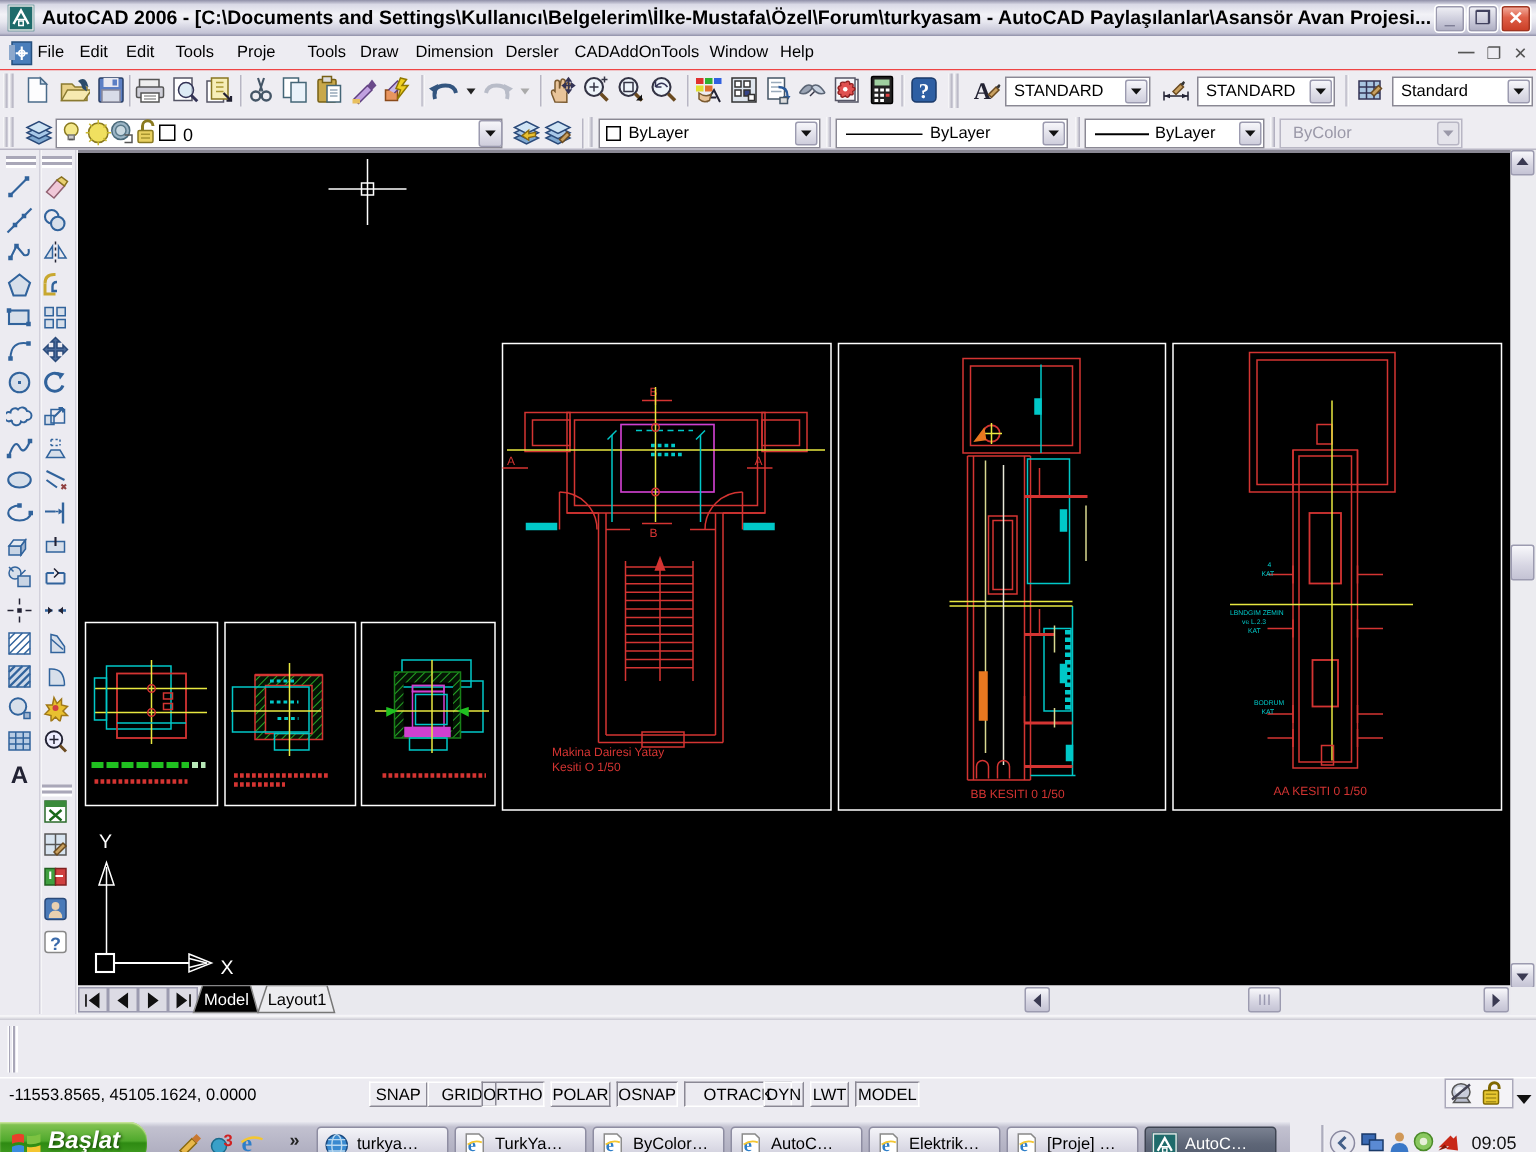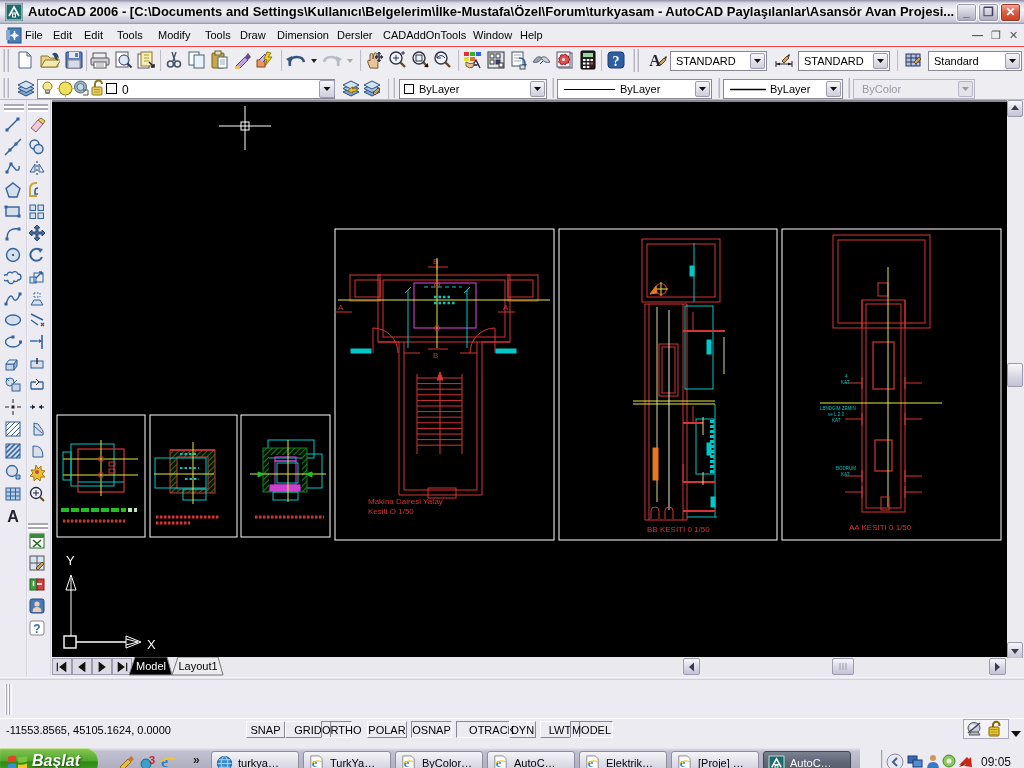--- a/index.html
+++ b/index.html
@@ -43,21 +43,21 @@
  <svg class="abs" style="left:6px;top:3px" width="18" height="17" viewBox="0 0 18 17">
         <rect x="2" y="1" width="13" height="15" fill="#4A7EBB" stroke="#26507F"></rect>
         <rect x="0" y="3" width="4" height="10" fill="#8CA8CC"></rect>
         <path d="M8.5 4 v9 M4.5 8.5 h8" stroke="#fff" stroke-width="1.4"></path>
         <circle cx="8.5" cy="8.5" r="2" fill="none" stroke="#fff"></circle>
       </svg>
  <div class="mi" style="left:25px">File</div>
       <div class="mi" style="left:53px">Edit</div>
       <div class="mi" style="left:84px">Edit</div>
       <div class="mi" style="left:117px">Tools</div>
-      <div class="mi" style="left:158px">Modify</div>
+      <div class="mi" style="left:158px">Proje</div>
       <div class="mi" style="left:205px">Tools</div>
       <div class="mi" style="left:240px">Draw</div>
       <div class="mi" style="left:277px">Dimension</div>
       <div class="mi" style="left:337px">Dersler</div>
       <div class="mi" style="left:383px">CADAddOnTools</div>
       <div class="mi" style="left:473px">Window</div>
       <div class="mi" style="left:520px">Help</div>
  <div class="mi" style="left:972px;font-weight:bold;color:#555">―</div>
  <div class="mi" style="left:991px;color:#555">❐</div>
  <div class="mi" style="left:1009px;color:#555">✕</div>
@@ -789,26 +789,26 @@
         <path d="M1 2 h10 l-5 6z" fill="#111"></path>
       </svg></div>
 <div class="abs" id="cmd">
  <div class="abs" style="left:0;top:1px;width:1024px;height:3px;background:linear-gradient(180deg,#fff,#c9c8d2)"></div>
  <div class="abs" style="left:5px;top:8px;width:7px;height:31px;background:repeating-linear-gradient(90deg,#fff 0,#fff 1px,#a9a7b8 1px,#a9a7b8 2px,#ECEBF1 2px,#ECEBF1 3px)"></div>
 </div>
 <div class="abs" id="status">
  <div class="sbn" style="left:6px;padding-top:3px">-11553.8565, 45105.1624, 0.0000</div>
  <div class="sbn up" style="left:246px;width:39px">SNAP</div>
  <div class="sbn up" style="left:285px;width:46px">GRID</div>
- <div class="sbn dn" style="left:321px;width:31px">ORTHO</div>
+ <div class="sbn dn" style="left:321px;width:42px">ORTHO</div>
  <div class="sbn up" style="left:367px;width:40px">POLAR</div>
  <div class="sbn dn" style="left:411px;width:41px">OSNAP</div>
  <div class="sbn dn" style="left:456px;width:72px">OTRACK</div>
  <div class="sbn up" style="left:509px;width:27px">DYN</div>
- <div class="sbn up" style="left:540px;width:40px">LWT</div>
+ <div class="sbn up" style="left:540px;width:26px">LWT</div>
  <div class="sbn dn" style="left:570px;width:43px">MODEL</div>
 </div>
 <div class="abs" id="task">
       <div class="abs" style="left:0;top:0;width:98px;height:28px;border-radius:0 12px 12px 0;background:linear-gradient(180deg,#88C556 0,#4FA92C 45%,#2E8A12 50%,#49A328 90%,#1E6A08 100%);box-shadow:inset 0 1px 1px #CFE8A0">
 <svg class="abs" style="left:7px;top:5px" width="22" height="19" viewBox="0 0 22 19">
           <g>
             <path d="M1 4 Q5 2 9 3.5 L9 9 Q5 7.5 1 9.5 Z" fill="#E8402A"></path>
             <path d="M11 4 Q15 5 20 3 L20 8.5 Q15 10.5 11 9.5 Z" fill="#7DC242"></path>
             <path d="M1 11.5 Q5 9.5 9 11 L9 16.5 Q5 15 1 17 Z" fill="#3A8DDE"></path>
             <path d="M11 11.5 Q15 12.5 20 10.5 L20 16 Q15 18 11 17 Z" fill="#F4C630"></path>

